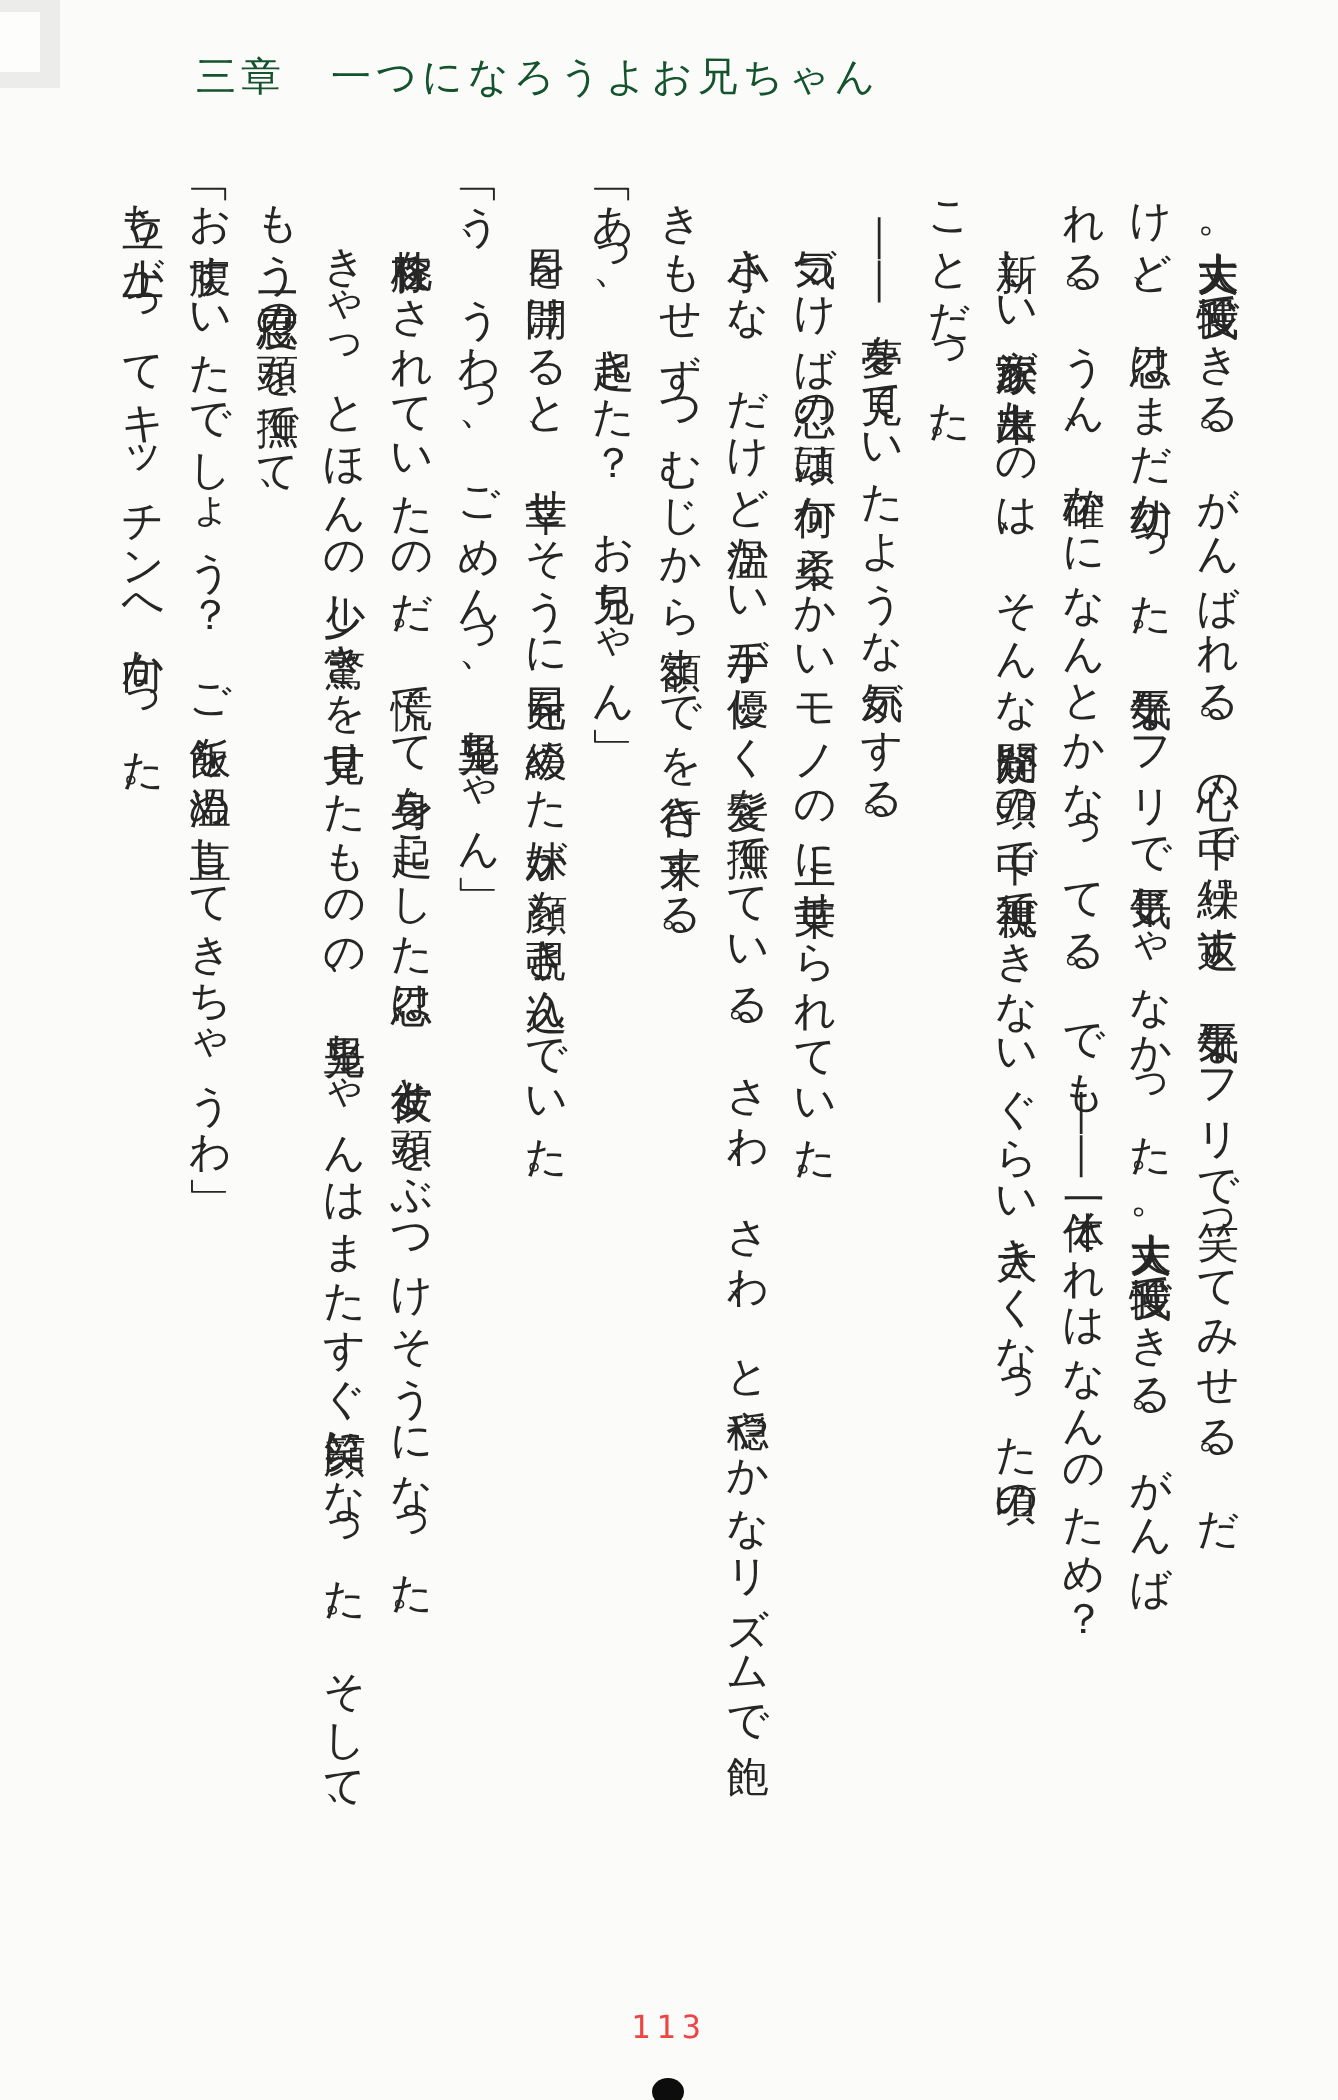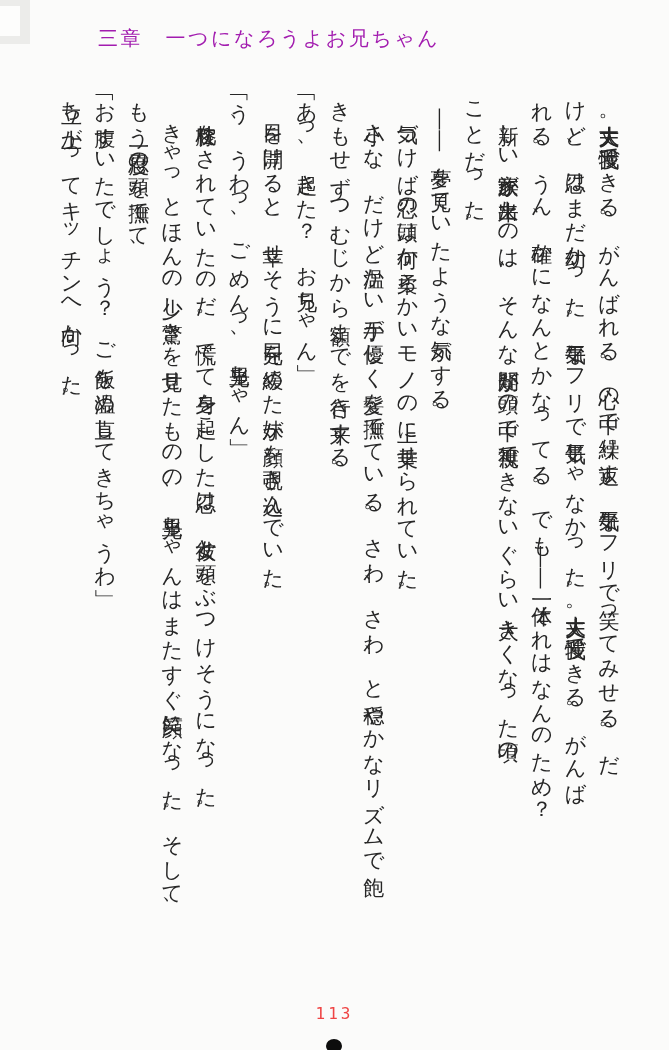--- a/index.html
+++ b/index.html
@@ -15,21 +15,21 @@
     width:30px; height:44px;
     background:#ececea;
   }
   .corner-artifact-inner {
     position:absolute; left:0; top:6px;
     width:20px; height:30px;
     background:#fdfdfc;
   }
   .chapter-header {
     position:absolute; left:98px; top:25px;
-    font-size:20px; color:#a21caf;
+    font-size:20px; color:#14532d;
     letter-spacing:2.5px;
     white-space:pre;
   }
   .body-text {
     position:absolute; top:87px; right:44px;
     height:892px;
     writing-mode:vertical-rl;
     text-orientation:mixed;
     font-size:21px;
     line-height:1.6;

